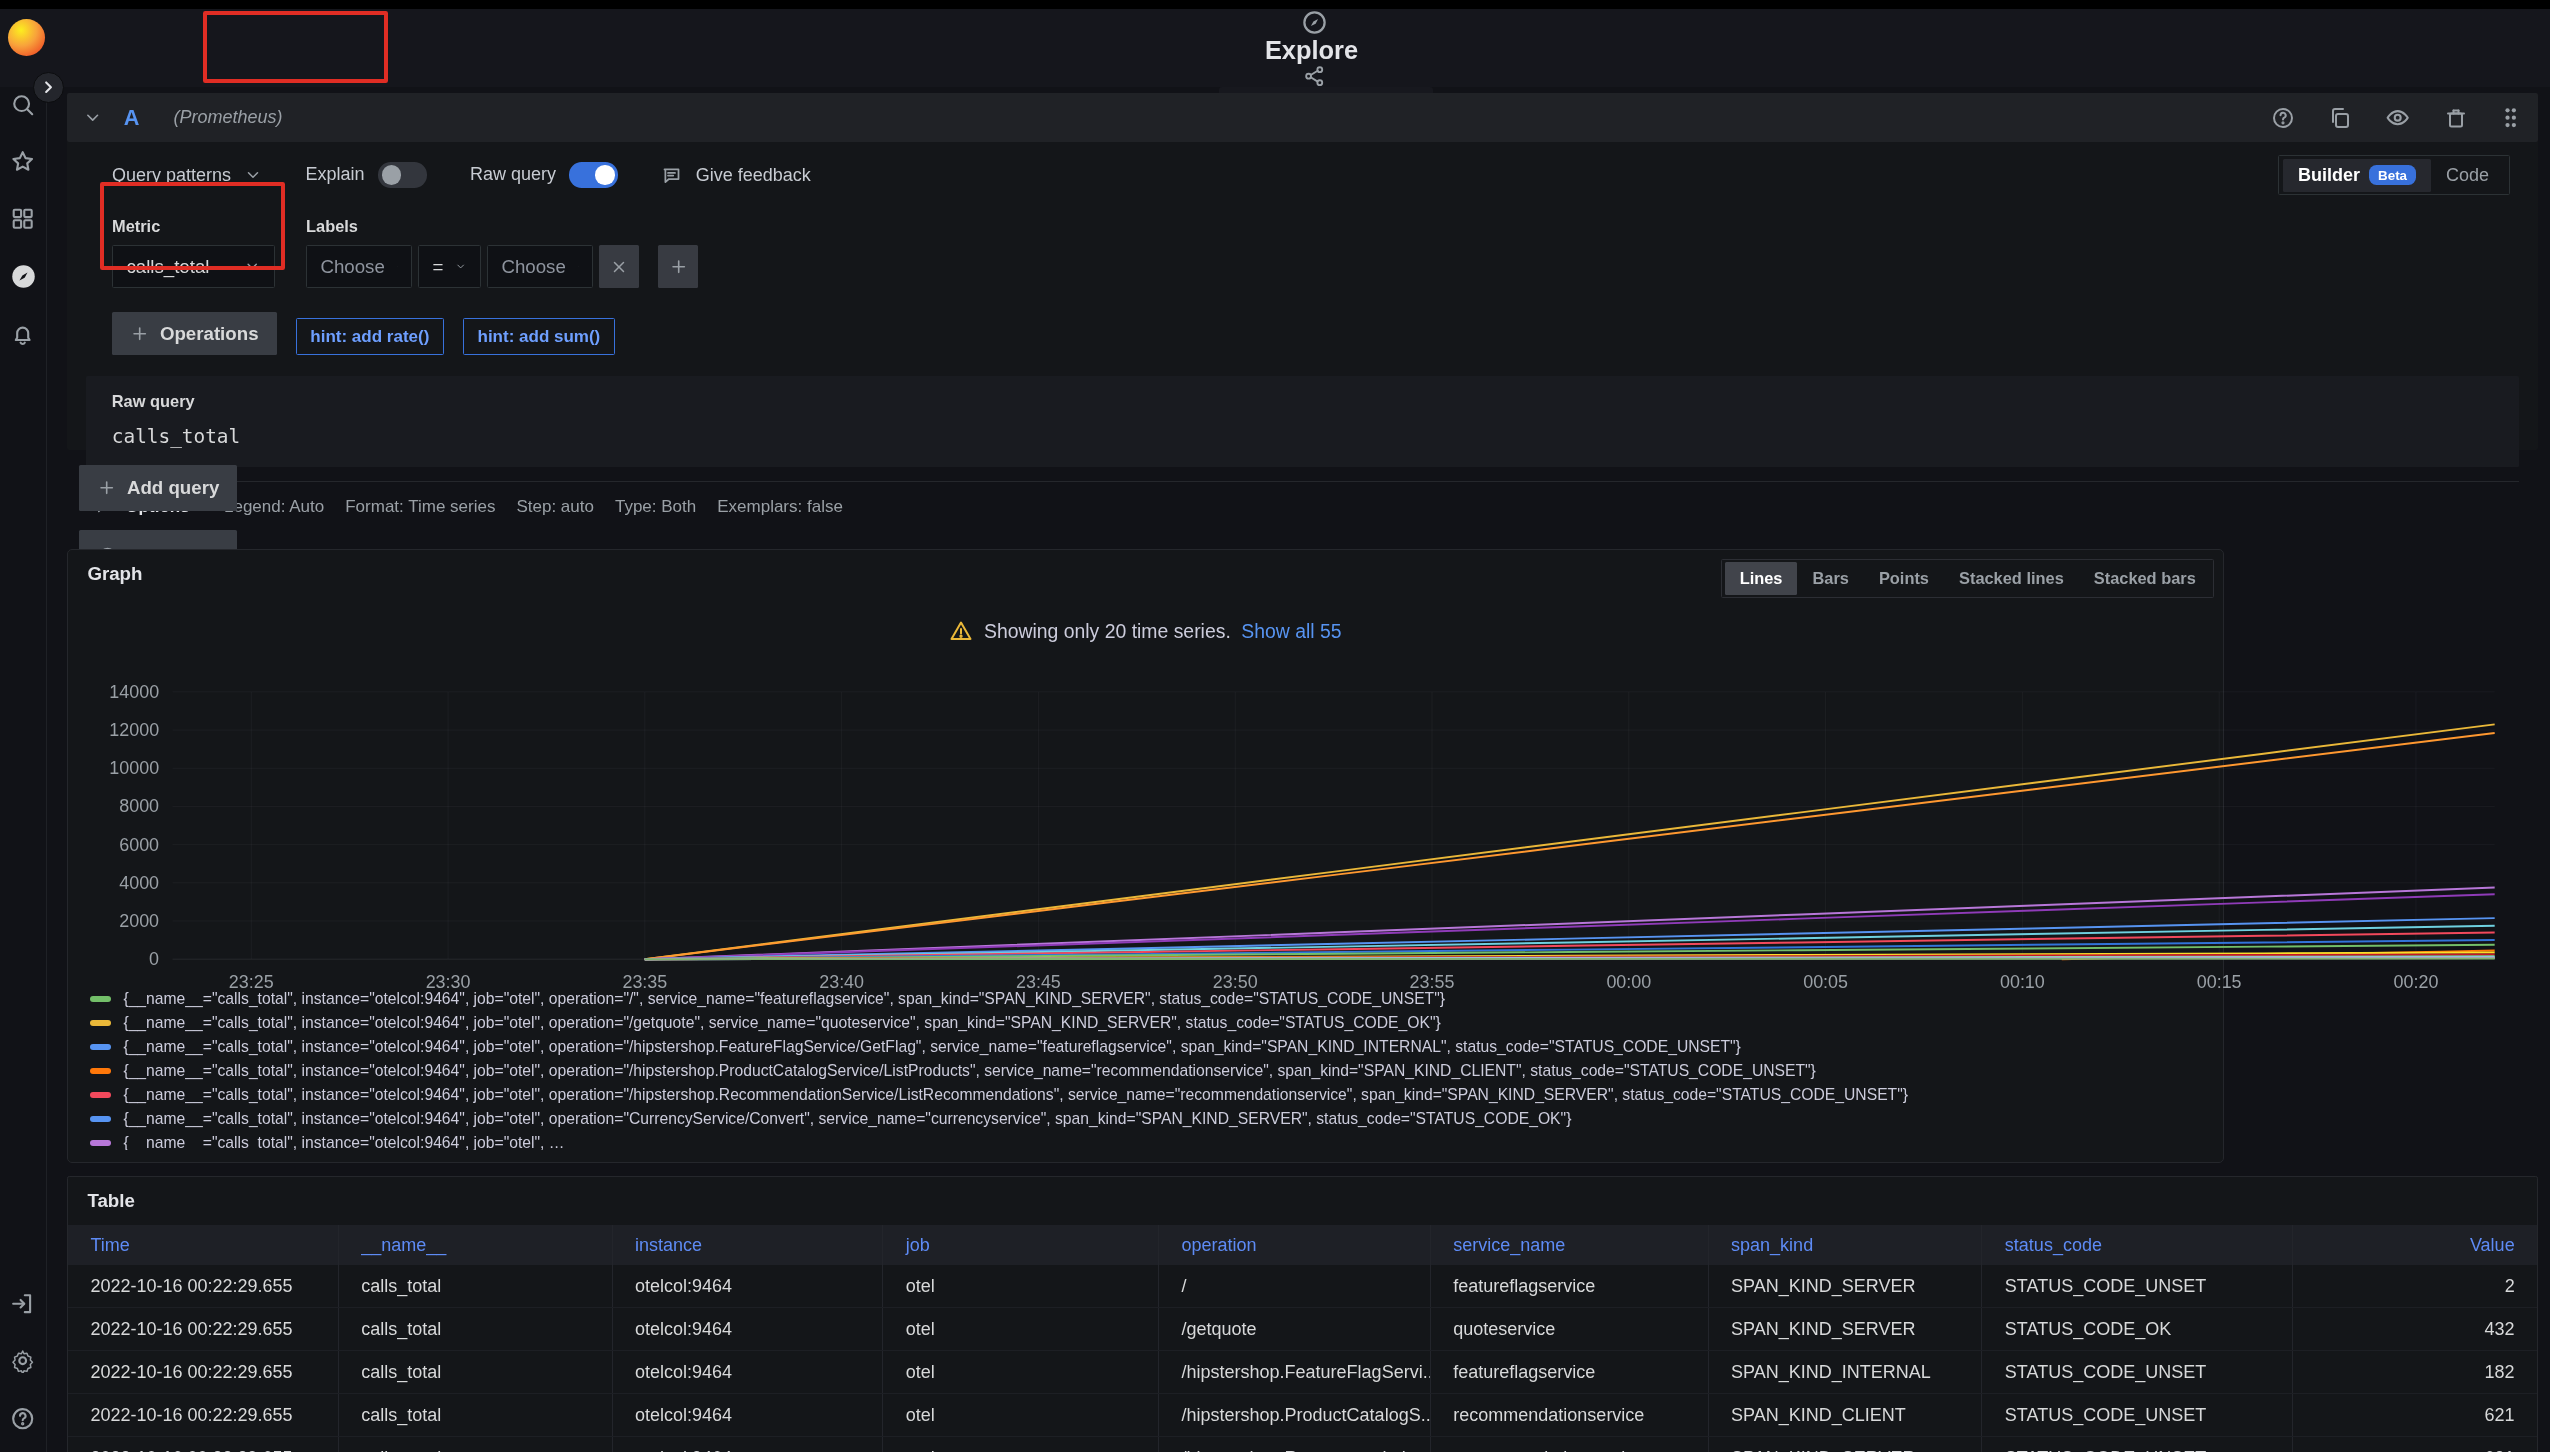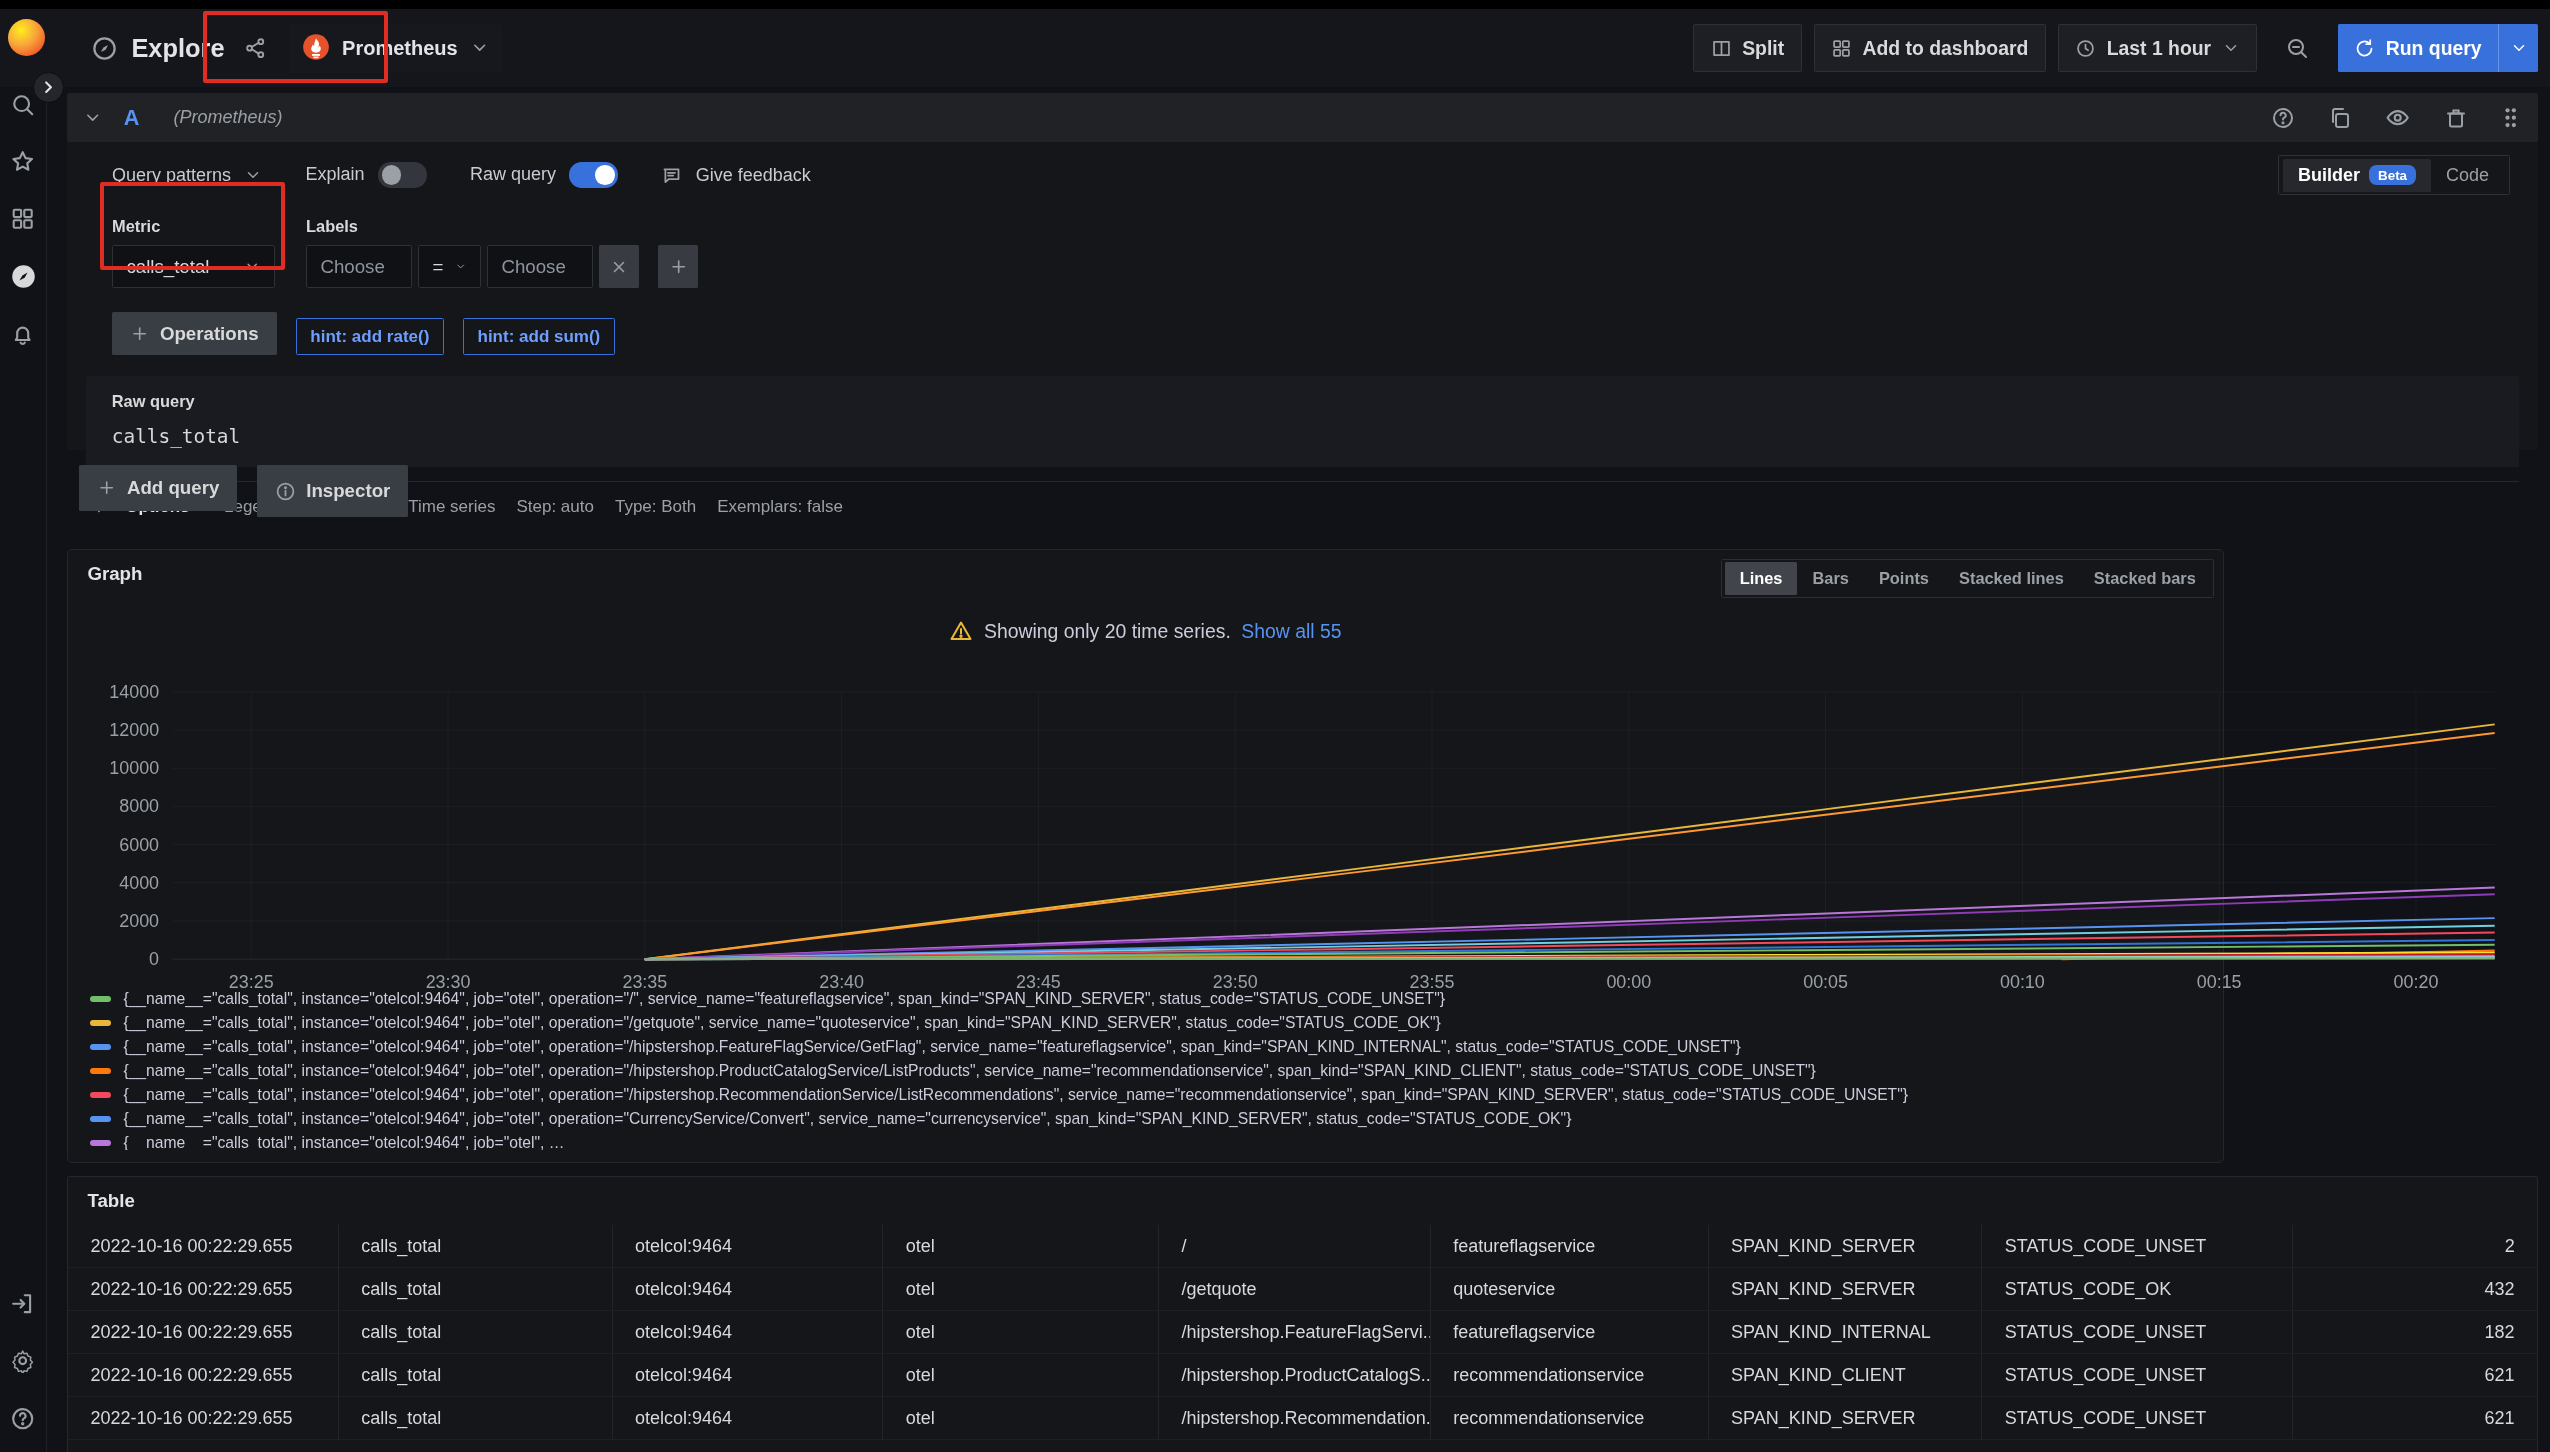--- a/index.html
+++ b/index.html
@@ -1,18 +1,18 @@
 <!DOCTYPE html>
 <html style="font-size:12px"><head>
 <meta charset="utf-8">
 <style>
   * { margin:0; padding:0; box-sizing:border-box; }
   html,body { width:2550px; height:1453px; background:#111217; overflow:hidden;
     font-family:"Liberation Sans", sans-serif; color:#d8d9da; position:relative; }
-  .abs { position:absolute; }
+  .abs { position:absolute;flex-direction:column; }
   svg.ic { display:block; stroke:#9aa0a6; fill:none; stroke-width:2; stroke-linecap:round; stroke-linejoin:round; }
   
   #topstrip { left:0; top:0; width:100%; height:9px; background:#000; }
   #header { left:0; top:9px; width:100%; height:78px; background:#15161c; display:flex; align-items:center; padding:0 12px 0 91px; }
   #logo { left:7.5px; top:19.4px; width:37px; height:37px; border-radius:50%;
     background:radial-gradient(circle at 35% 30%, #fcee1f 0%, #f8a23b 45%, #f05a28 80%); }
   #expand-btn { left:33px; top:72px; width:31px; height:31px; border-radius:50%; background:#24262c; border:1.5px solid #0c0d0f;
     display:flex; align-items:center; justify-content:center; z-index:5; }
   .htitle { font-size:25.4px; font-weight:bold; color:#e3e4e8; margin:0 19.4px 0 13.4px; }
   .ds-picker { display:flex; align-items:center; gap:12px; padding:9px 13.4px; margin-left:22.4px; border-radius:3px; background:#17181e; }
@@ -528,20 +528,31 @@
       <div class="leg-row">
         <span class="leg-swatch" style="background: rgb(184, 119, 217);"></span>
         <span>{__name__="calls_total", instance="otelcol:9464", job="otel", …</span>
       </div>
     </div>
 </div>
 
 <div id="tpanel" class="abs">
   <div class="panel-title">Table</div>
   <div id="ttable">
+      <div class="trow head">
+        <div class="tcell" style="width: 271px;">Time</div>
+        <div class="tcell" style="width: 274px;">__name__</div>
+        <div class="tcell" style="width: 271px;">instance</div>
+        <div class="tcell" style="width: 276px;">job</div>
+        <div class="tcell" style="width: 272px;">operation</div>
+        <div class="tcell" style="width: 278px;">service_name</div>
+        <div class="tcell" style="width: 274px;">span_kind</div>
+        <div class="tcell" style="width: 311px;">status_code</div>
+        <div class="tcell val" style="width: 244px;">Value</div>
+      </div>
       <div class="trow body">
         <div class="tcell" style="width: 271px;">2022-10-16 00:22:29.655</div>
         <div class="tcell" style="width: 274px;">calls_total</div>
         <div class="tcell" style="width: 271px;">otelcol:9464</div>
         <div class="tcell" style="width: 276px;">otel</div>
         <div class="tcell" style="width: 272px;">/</div>
         <div class="tcell" style="width: 278px;">featureflagservice</div>
         <div class="tcell" style="width: 274px;">SPAN_KIND_SERVER</div>
         <div class="tcell" style="width: 311px;">STATUS_CODE_UNSET</div>
         <div class="tcell val" style="width: 244px;">2</div>

